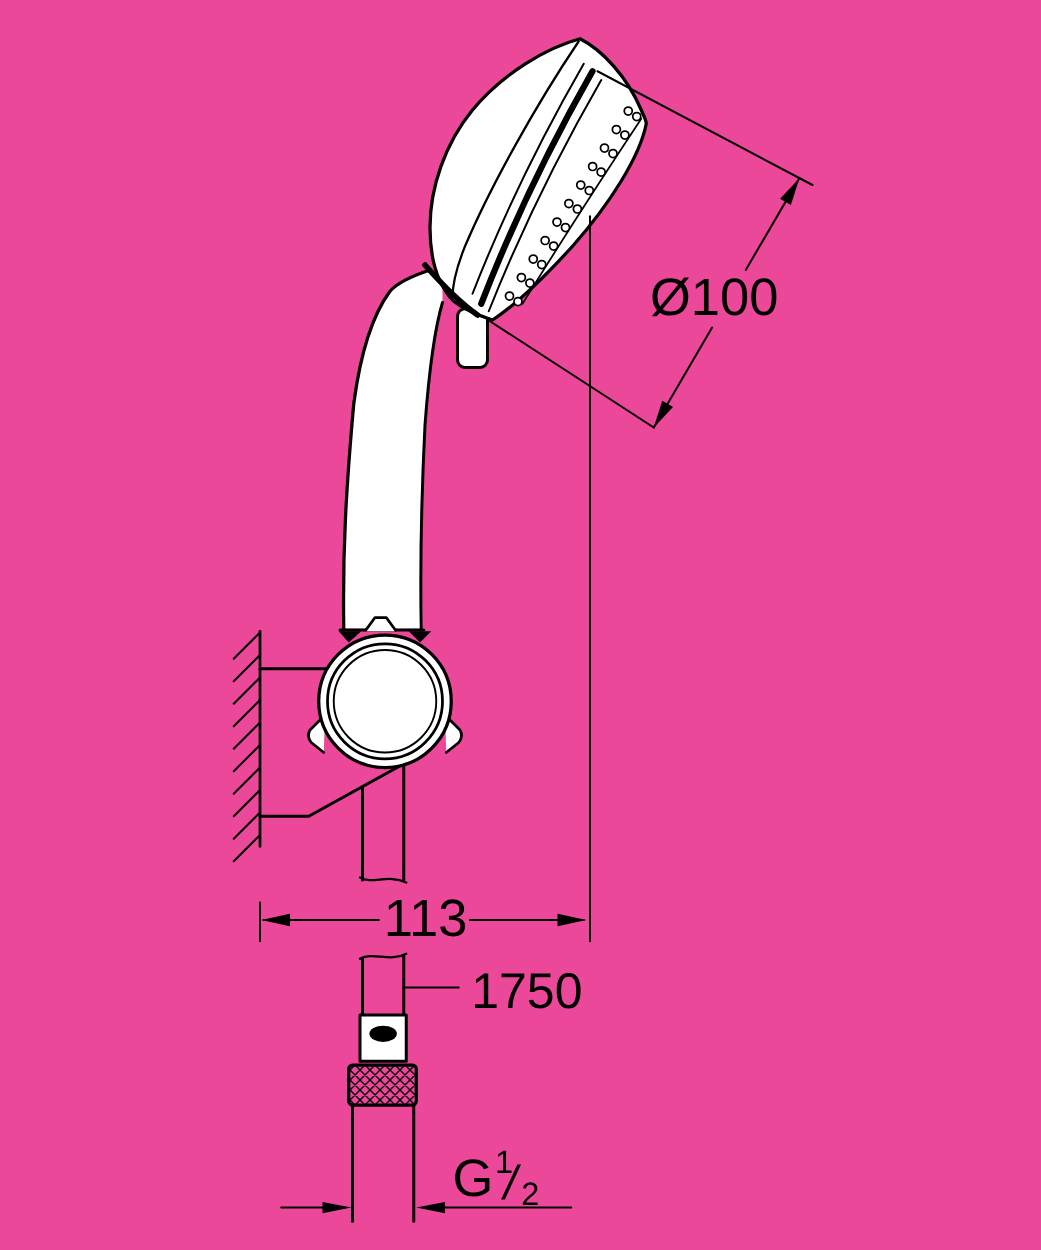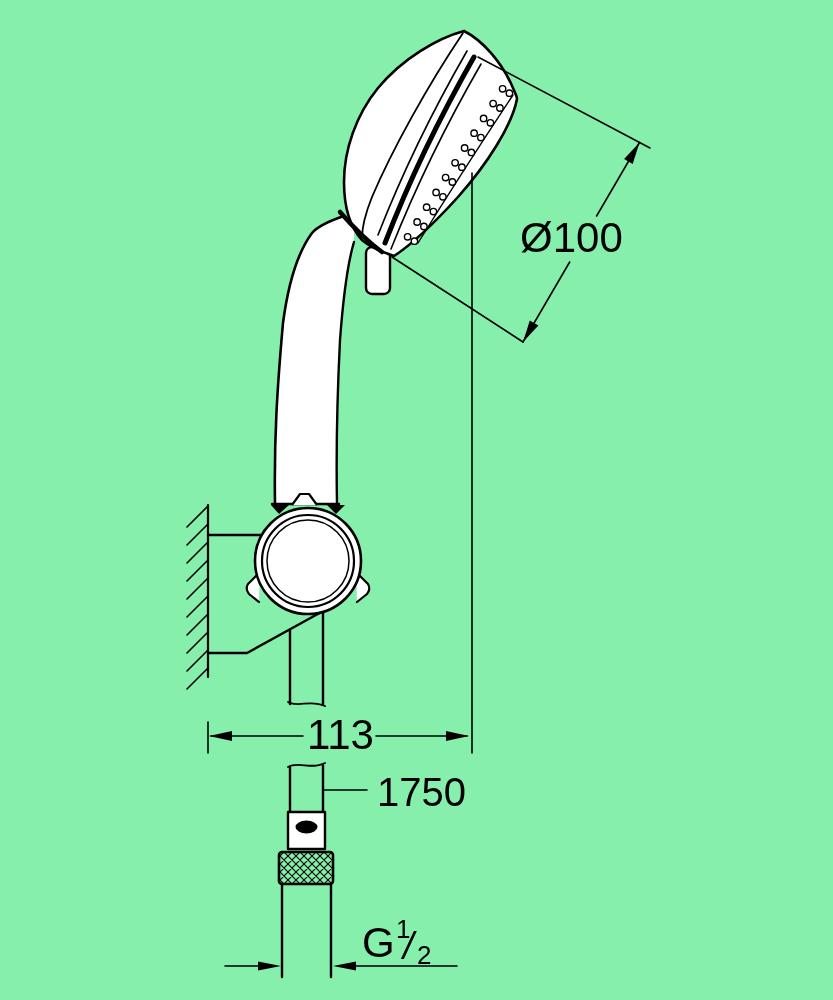--- a/index.html
+++ b/index.html
@@ -4,21 +4,21 @@
 <style>
   html, body {
     margin: 0;
     padding: 0;
     background: #ffffff;
   }
   #canvas {
     position: relative;
     width: 833px;
     height: 1000px;
-    background: #86efac;
+    background: #ec4899;
     overflow: hidden;
   }
   svg { display: block; }
   .ln   { stroke: #000; fill: none; stroke-linecap: round; stroke-linejoin: round; }
   .w16  { stroke-width: 1.6; }
   .w18  { stroke-width: 1.8; }
   .w22  { stroke-width: 2.2; }
   .w24  { stroke-width: 2.4; }
   .w26  { stroke-width: 2.6; }
   .w45  { stroke-width: 4.5; }

